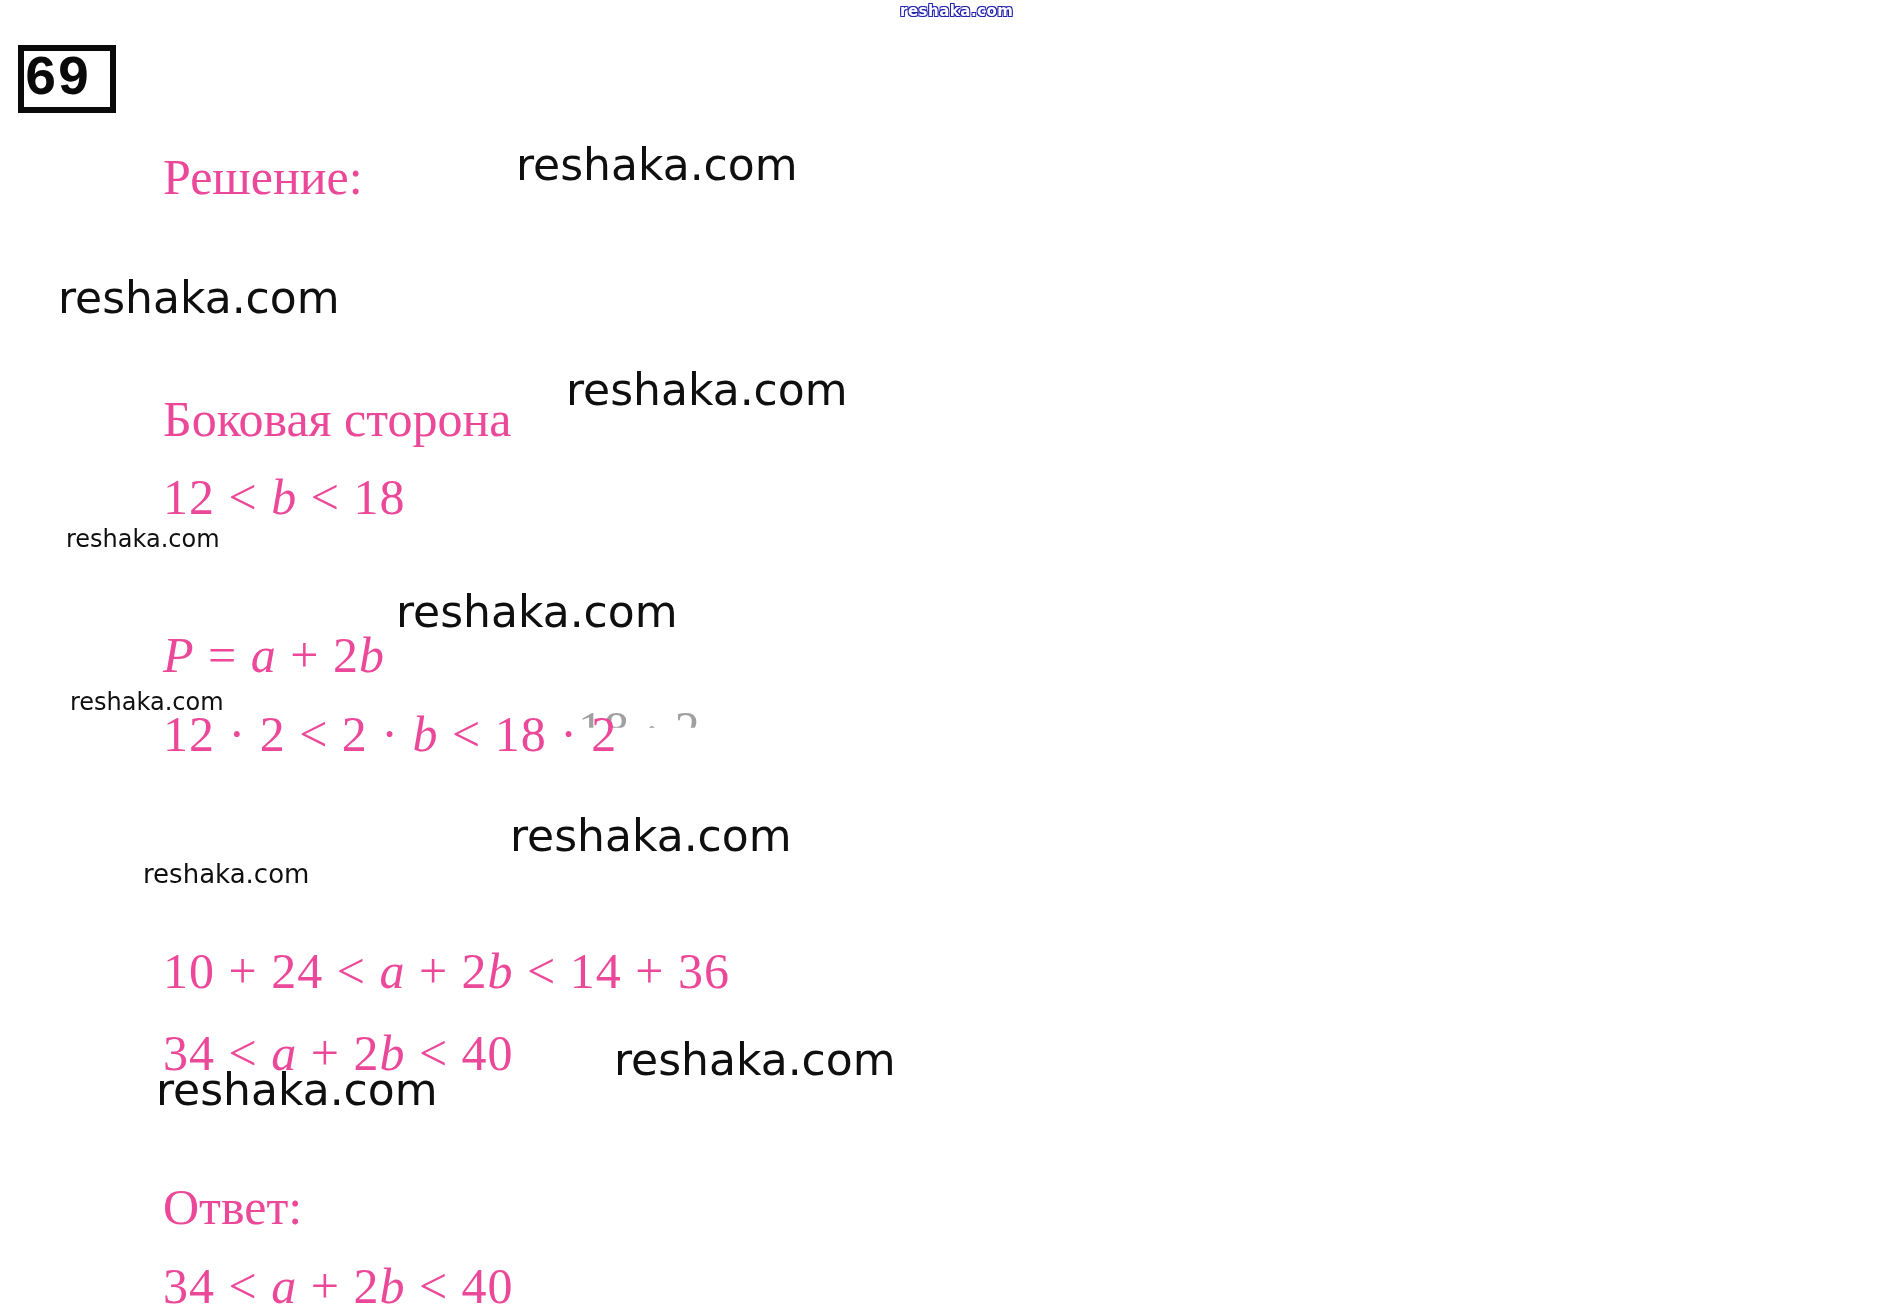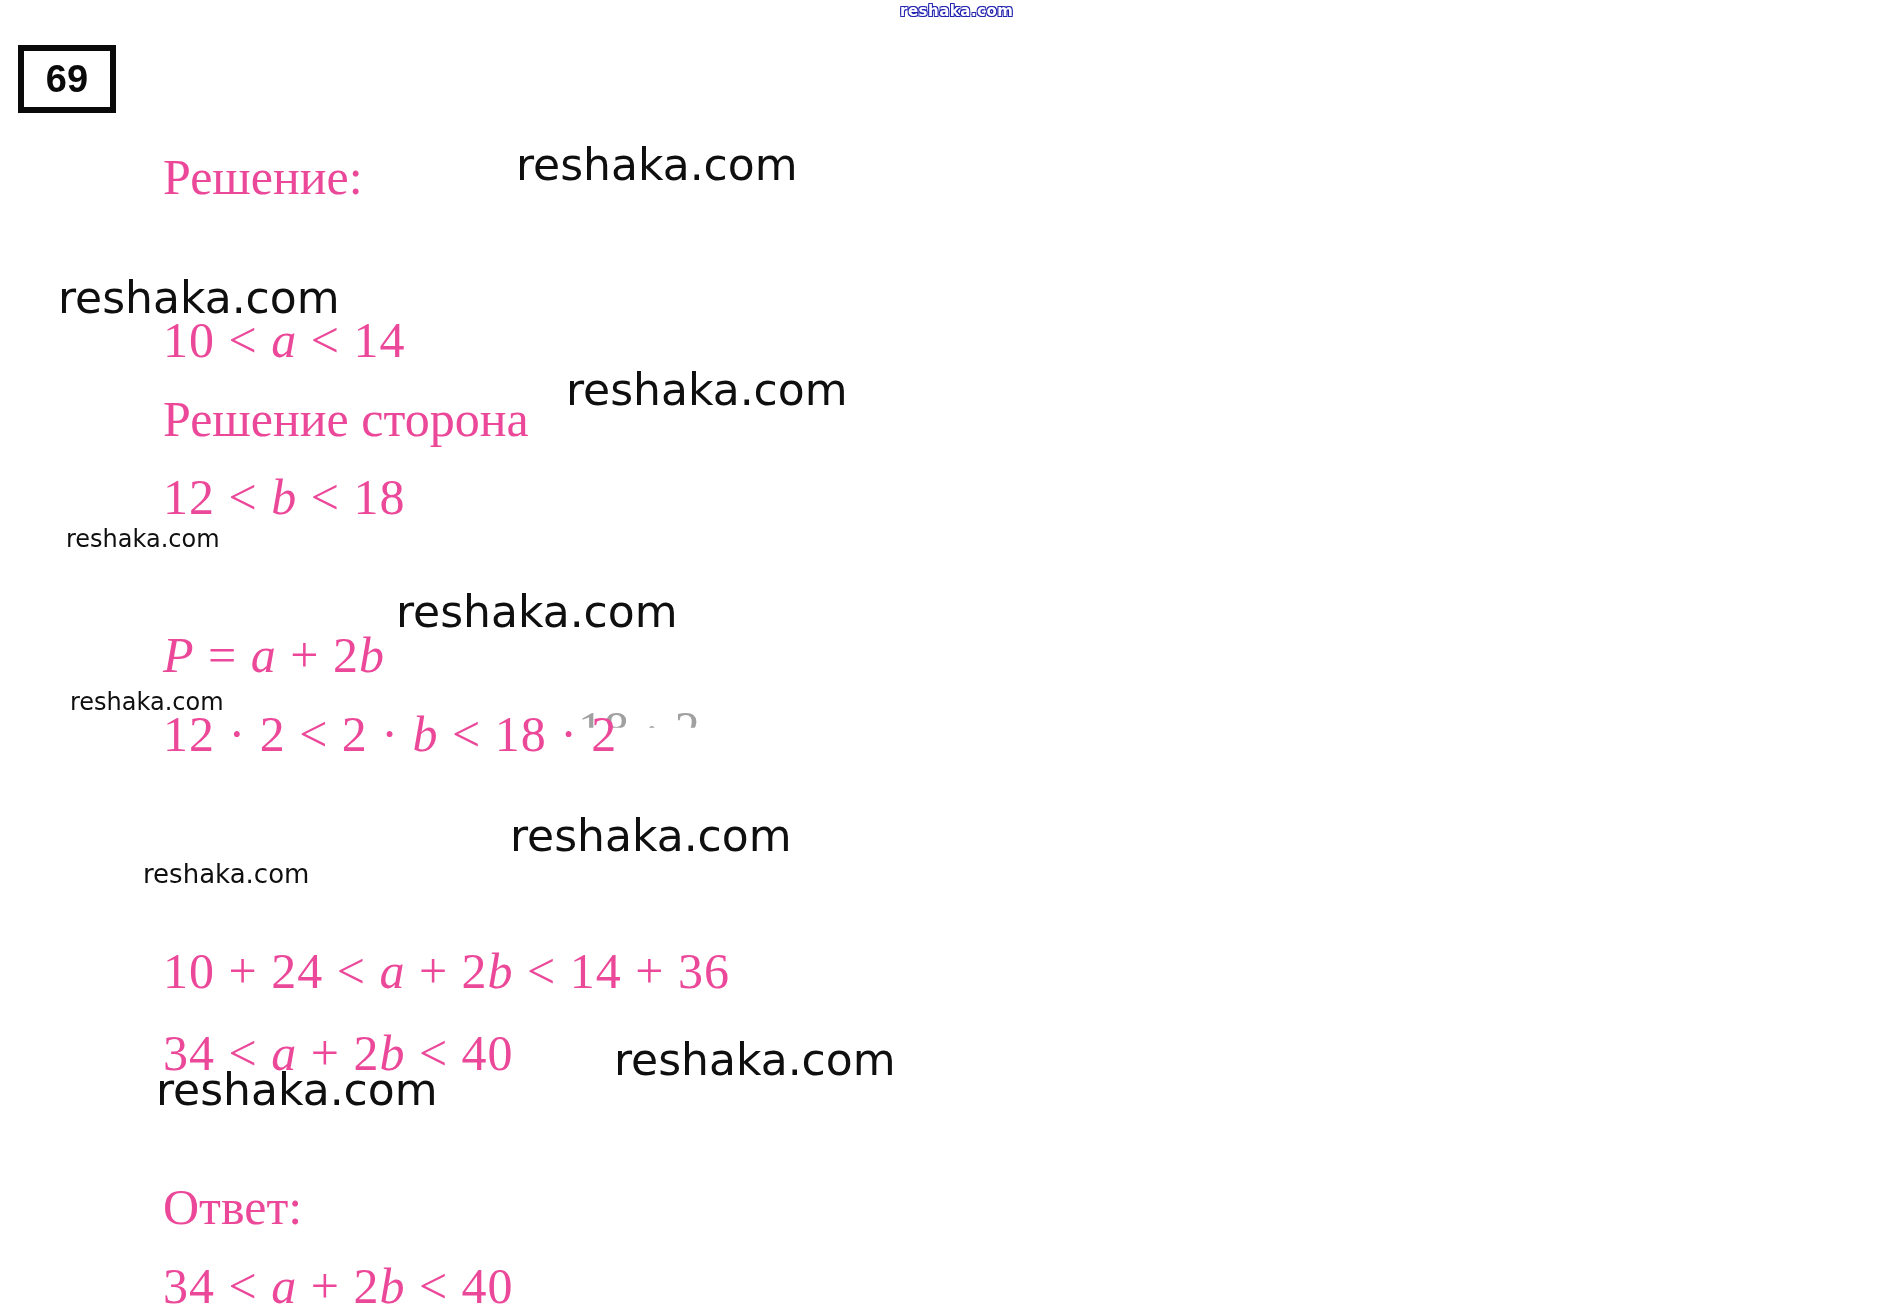--- a/index.html
+++ b/index.html
@@ -12,23 +12,23 @@
     font-family: "Liberation Serif", serif;
     border-radius: 22px;
   }
   .abs { position: absolute; white-space: nowrap; }
 
   
   .badge {
     left: 18px; top: 45px;
     width: 86px; height: 56px;
     border: 6px solid #0a0a0a;
-    display: flex; align-items: center; justify-content: center;
-    font-size: 38px; font-weight: bold; color: #0a0a0a;
-    font-family: Liberation Sans, sans-serif;
+    display: flex; align-items: center; justify-content: flex-start;
+    font-size: 55px; font-weight: bold; color: #0a0a0a;
+    font-family: Liberation Mono, monospace;
   }
 
   
   .line {
     left: 163px;
     font-size: 50px;
     line-height: 1.1;
     color: #ec4899;
     font-family: "Liberation Serif", serif;
   }
@@ -75,23 +75,22 @@
   <div class="abs wm-blue">reshaka.com</div>
 
   <div class="abs badge">
     <span>69</span>
   </div>
 
   <div class="abs line" style="top:150px">Решение:</div>
   <div class="abs wm wm-lg" style="left:516px; top:143px">reshaka.com</div>
 
   <div class="abs wm wm-lg" style="left:58px; top:276px">reshaka.com</div>
-  <div class="abs line math" style="top:313px">10 &lt; <i>a</i> &lt; 14</div>
 
-  <div class="abs line" style="top:392px">Решение сторона</div>
+  <div class="abs line" style="top:392px">Боковая сторона</div>
   <div class="abs wm wm-lg" style="left:566px; top:368px">reshaka.com</div>
   <div class="abs line math" style="top:470px">12 &lt; <i>b</i> &lt; 18</div>
 
   <div class="abs wm wm-sm" style="left:66px; top:527px">reshaka.com</div>
   <div class="abs wm wm-lg" style="left:396px; top:590px">reshaka.com</div>
   <div class="abs line math" style="top:628px"><i>P</i> = <i>a</i> + 2<i>b</i></div>
 
   <div class="abs wm wm-sm" style="left:70px; top:690px">reshaka.com</div>
   <div class="abs ghost">18 · 2</div>
   <div class="abs line math" style="top:707px; z-index:1">12 · 2 &lt; 2 · <i>b</i> &lt; 18 · 2</div>

